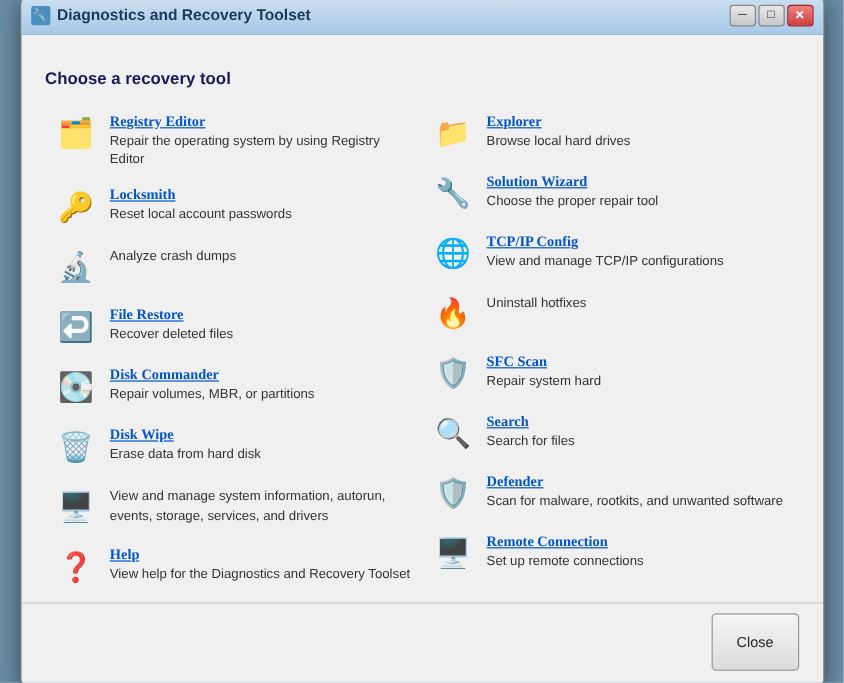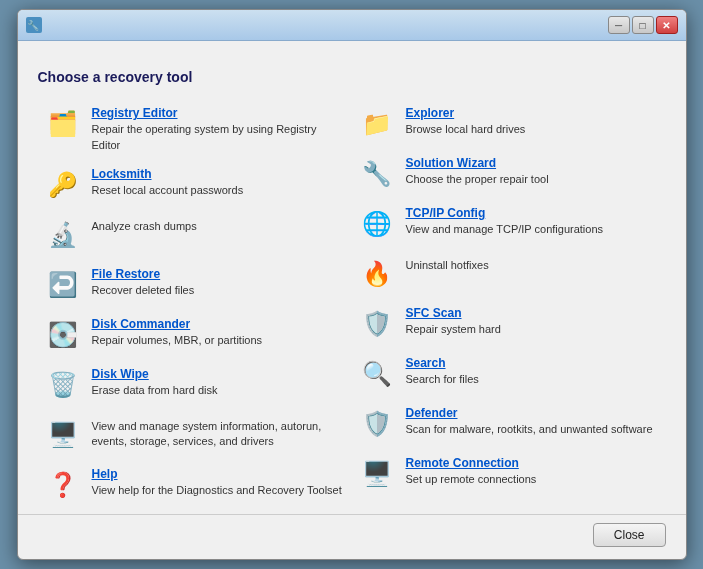--- a/index.html
+++ b/index.html
@@ -101,51 +101,53 @@
       justify-content: center;
       font-size: 22px;
     }
     .tool-info { flex: 1; }
     .tool-name {
       color: #0055cc;
       font-weight: 600;
       font-size: 12px;
       text-decoration: underline;
       cursor: pointer;
+      font-family: Liberation Serif, serif;
     }
     .tool-desc {
       color: #333;
       font-size: 11px;
       margin-top: 2px;
       line-height: 1.4;
     }
     .footer {
       display: flex;
       justify-content: flex-end;
       padding: 8px 20px 12px;
       border-top: 1px solid #ccc;
       margin-top: 4px;
     }
     .close-btn {
       background: linear-gradient(to bottom, #f5f5f5, #dcdcdc);
       border: 1px solid #999;
       border-radius: 4px;
-      padding: 4px 20px;
+      padding: 16px 20px;
       font-size: 12px;
       cursor: pointer;
       color: #222;
     }
   </style>
 </head>
 <body>
 
 <div class="window">
   <div class="title-bar">
     <div class="title-bar-left">
       <div class="title-icon">🔧</div>
+      <span class="title-text">Diagnostics and Recovery Toolset</span>
     </div>
     <div class="title-buttons">
       <button class="title-btn title-btn-min">─</button>
       <button class="title-btn title-btn-max">□</button>
       <button class="title-btn title-btn-close">✕</button>
     </div>
   </div>
 
   <div class="content">
     <div class="section-title">Choose a recovery tool</div>

